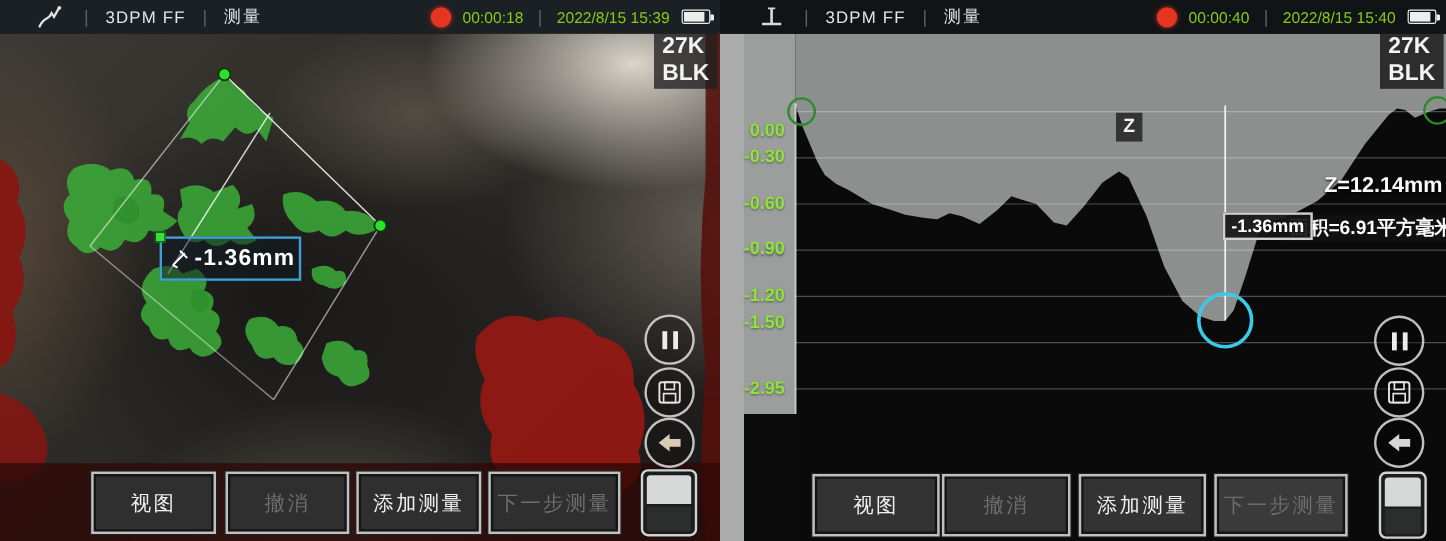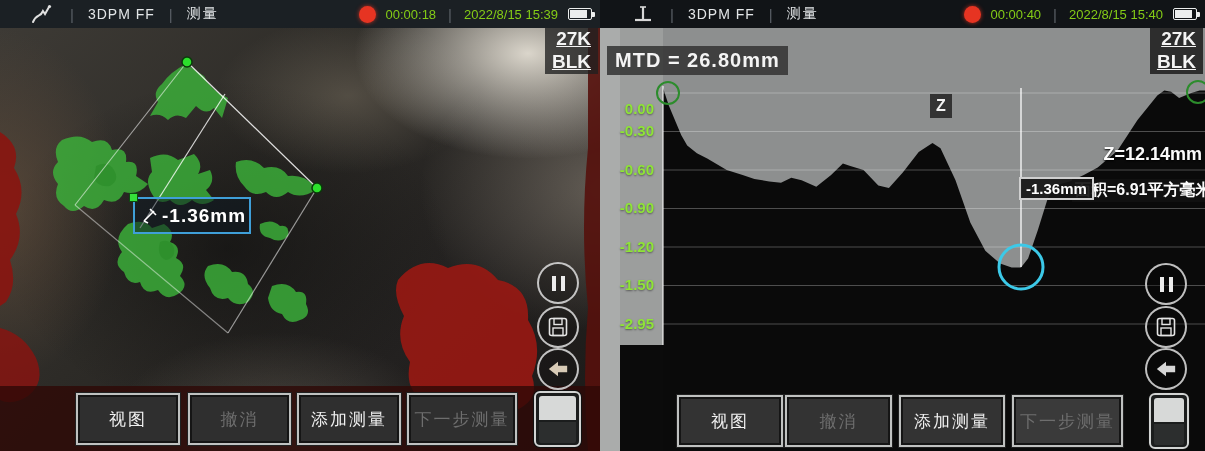--- a/index.html
+++ b/index.html
@@ -20,21 +20,21 @@
   .tb-right { position:absolute; right:8px; top:0; height:28px; display:flex; align-items:center; gap:10px; }
   .rec-dot { width:17px; height:17px; border-radius:50%; background:#e63422; box-shadow:0 0 4px rgba(230,52,34,.8); }
   .tb-time, .tb-date { color:#84cc16; font-size:13px; }
   .battery { position:relative; width:24px; height:12px; border:1.5px solid #eceeee; border-radius:2px; }
   .battery::after { content:""; position:absolute; right:-4px; top:2.5px; width:3px; height:5px; background:#eceeee; border-radius:0 1px 1px 0; }
   .battery .fill { position:absolute; left:1px; top:1px; bottom:1px; width:17px; background:#eceeee; }
 
   
   .badge-dark { position:absolute; background:rgba(32,32,32,.78); color:#f4f4f4; z-index:20; }
   .mtd { font-size:19px; font-weight:700; padding:3px 8px; letter-spacing:1px; }
-  .corner { right:2px; top:26px; text-align:right; font-size:19px; font-weight:700; line-height:23px; padding:1px 7px;text-decoration:underline; }
+  .corner { right:2px; top:26px; text-align:left; font-size:19px; font-weight:700; line-height:23px; padding:1px 7px; }
 
   .cicon { position:absolute; width:42px; height:42px; border:2px solid rgba(225,225,225,.85); border-radius:50%;
            background:rgba(15,15,15,.28); display:flex; align-items:center; justify-content:center; z-index:25; }
   .pausebars { display:flex; gap:5px; }
   .pausebars i { display:block; width:4px; height:15px; background:#ececec; }
 
   .btnrow-btn { position:absolute; height:52px; background:#2f2f2f; border:2px solid #bfc1c0;
                 box-shadow:inset 0 0 0 2px #151515, 0 0 0 1px #202020; color:#f0f0f0;
                 display:flex; align-items:center; justify-content:center; font-size:17px; letter-spacing:2px; z-index:25; }
   .btnrow-btn.disabled { color:#6e6e6e; }
@@ -204,21 +204,21 @@
         <circle cx="598" cy="64" r="11" stroke="#2c8c2c" stroke-width="2" fill="none"></circle>
         <circle cx="421" cy="239" r="22" stroke="#3cc9e8" stroke-width="3" fill="none"></circle>
         <rect x="0" y="0" width="20" height="423" fill="#aaacab"></rect>
       </svg>
 
       <div class="ytick" style="top:56px;margin-top:16px;">0.00</div>
       <div class="ytick" style="top:94px;">-0.30</div>
       <div class="ytick" style="top:133px;">-0.60</div>
       <div class="ytick" style="top:171px;">-0.90</div>
       <div class="ytick" style="top:210px;">-1.20</div>
-      <div class="ytick" style="top:248px;">-1.50</div>
+      <div class="ytick" style="top:232px;">-1.50</div>
       <div class="ytick" style="top:287px;">-2.95</div>
 
       <div class="zbadge">Z</div>
       <div class="zvalue">Z=12.14mm</div>
       <div class="cursor-depth">-1.36mm</div>
       <div class="area-label">面积=6.91平方毫米</div>
     </div>
 
     <div class="topbar">
       <svg class="tb-icon" viewBox="0 0 26 22">
@@ -234,21 +234,20 @@
         <span class="rec-dot"></span>
         <span class="tb-time">00:00:40</span>
         <span class="tb-sep" style="margin:0 2px">|</span>
         <span class="tb-date">2022/8/15 15:40</span>
         <span class="battery">
             <span class="fill"></span>
           </span>
       </div>
     </div>
 
-    <div class="badge-dark mtd" style="left:7px; top:46px; font-size:20px; background:rgba(50,50,50,.85);">MTD = 26.80mm</div>
     <div class="badge-dark corner" style="background:rgba(28,28,28,.85);">
       <div>27K</div>
       <div>BLK</div>
     </div>
 
     <div class="cicon" style="left:545px; top:263px; background:rgba(5,5,5,.4);">
       <span class="pausebars">
           <i></i>
           <i></i>
         </span>

